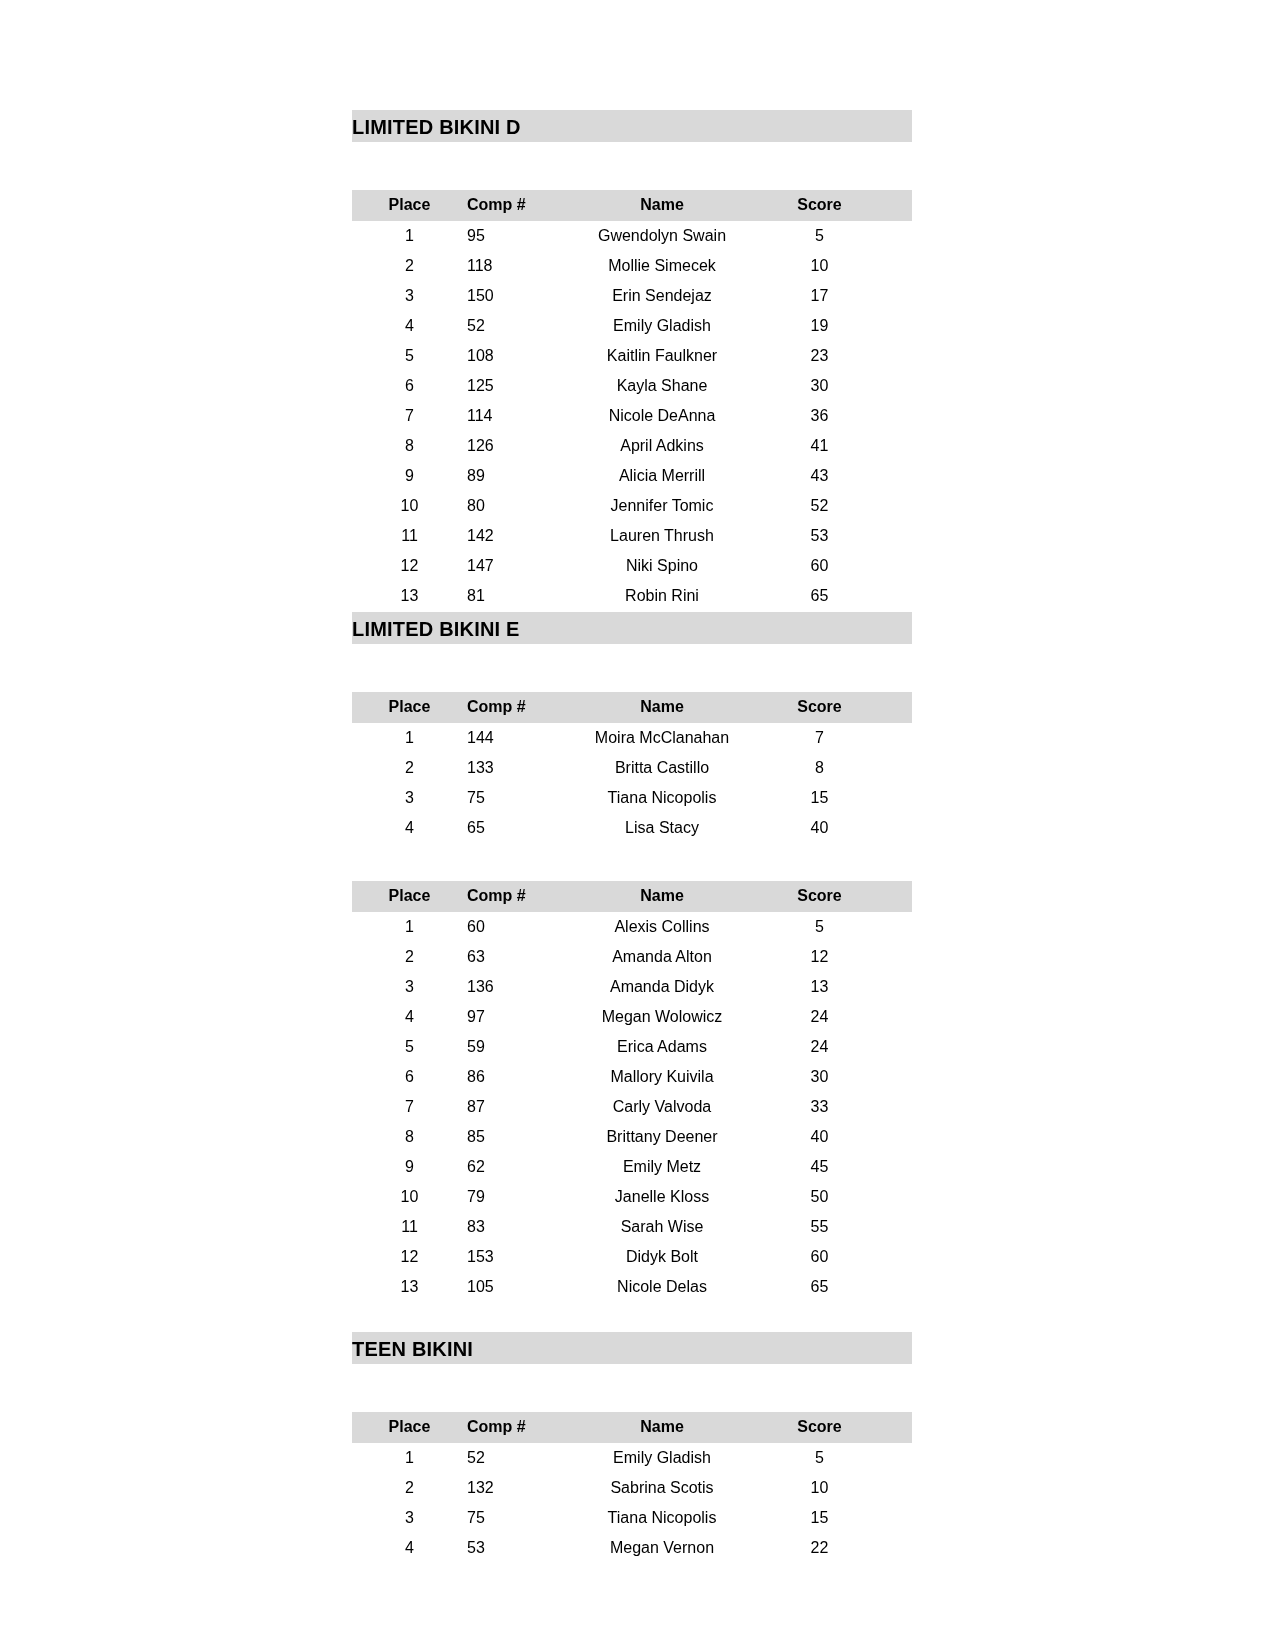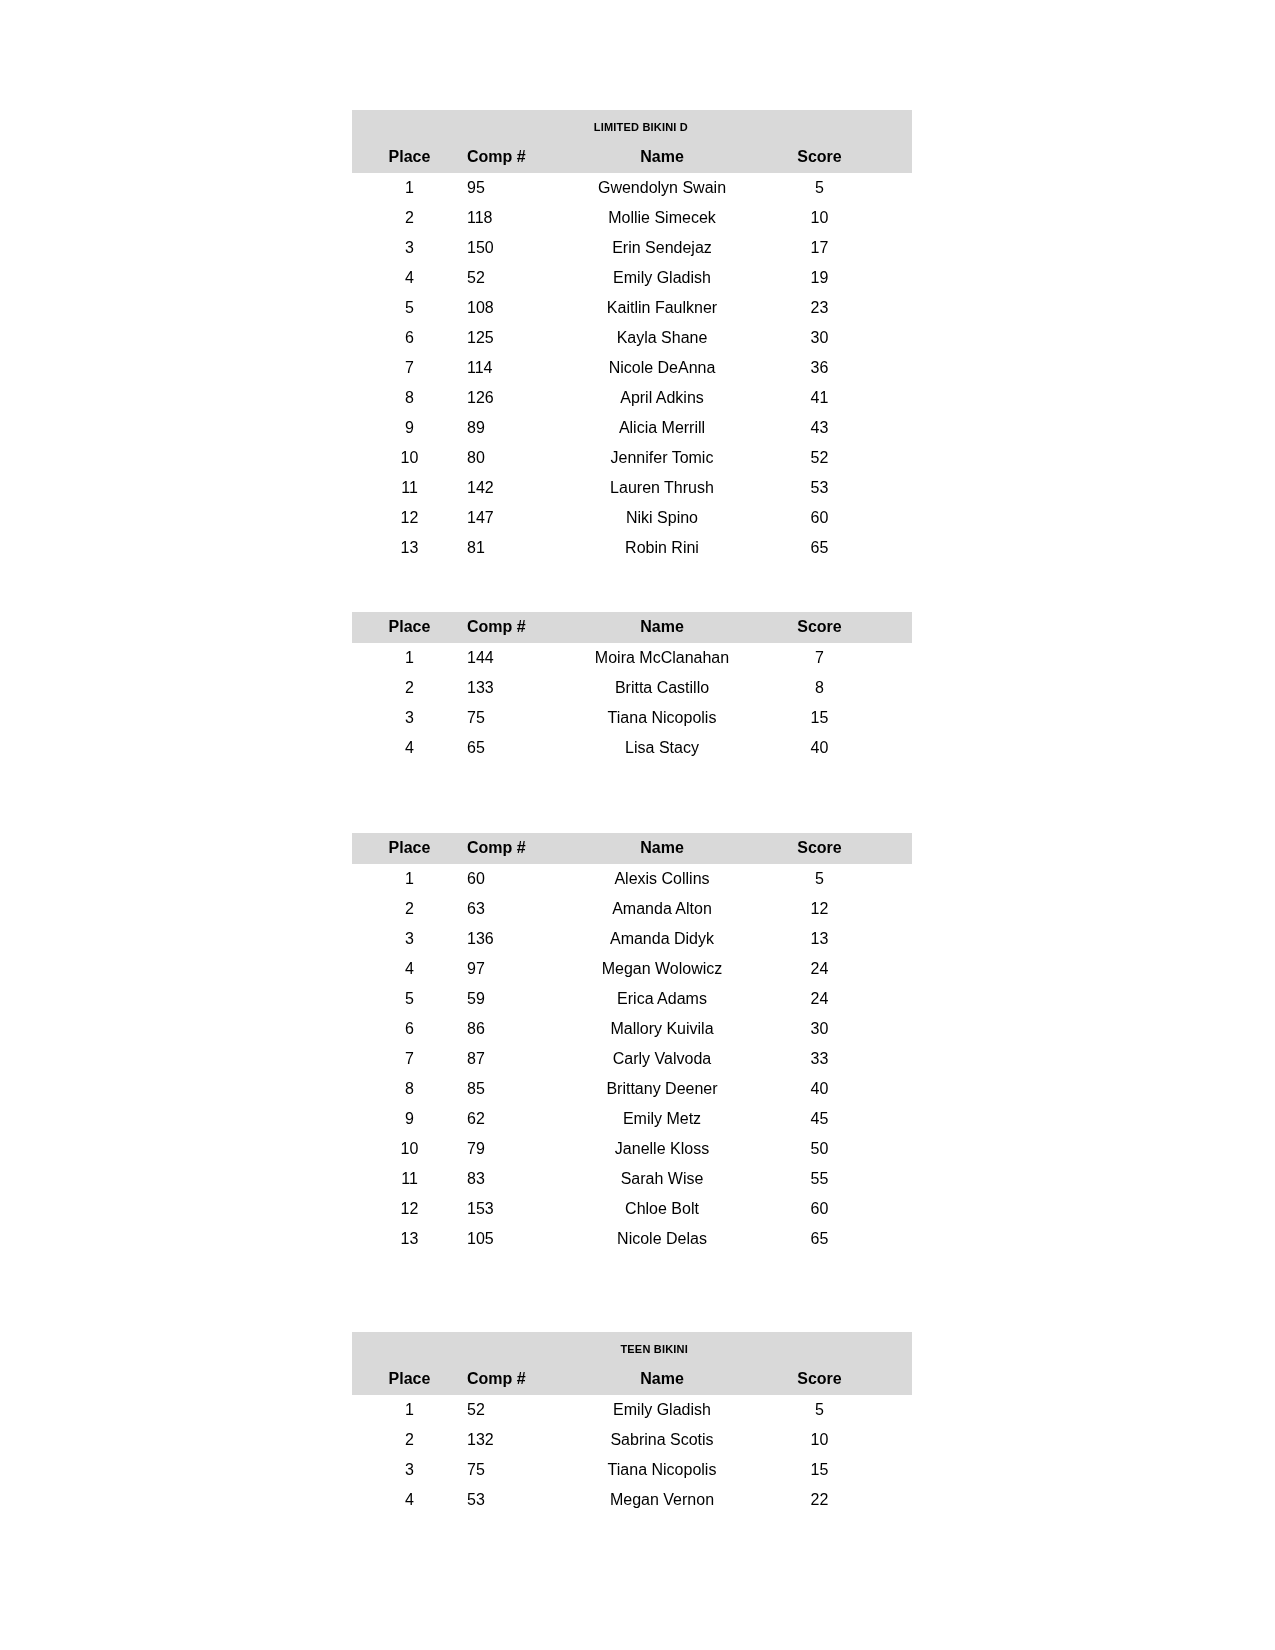--- a/index.html
+++ b/index.html
@@ -29,34 +29,35 @@
   .title-row {
     position: relative;
     height: 32px;
     background: #d9d9d9;
   }
   .title-text {
     position: absolute;
     left: 0;
     top: 0;
     width: 336px;
-    text-align: right;
+    text-align: left;
     font-weight: bold;
-    font-size: 11px;
+    font-size: 20px;
     line-height: 34px;
     letter-spacing: 0.2px;
     white-space: nowrap;
   }
   .header-row {
     height: 31px;
     background: #d9d9d9;
     display: flex;
     font-weight: bold;
     font-size: 16px;
     line-height: 30px;
+    margin-top: 48px;
   }
   .data-row {
     height: 30px;
     display: flex;
     font-size: 16px;
     line-height: 30px;
   }
   .col-place { width: 115px; text-align: center; }
   .col-comp  { width: 90px;  text-align: left; }
   .col-name  { width: 210px; text-align: center; white-space: nowrap; }
@@ -152,20 +153,23 @@
           <div class="col-score">60</div>
         </div>
         <div class="data-row">
           <div class="col-place">13</div>
           <div class="col-comp">81</div>
           <div class="col-name">Robin Rini</div>
           <div class="col-score">65</div>
         </div>
       </div>
       <div class="table-block t1">
+        <div class="title-row">
+          <div class="title-text">LIMITED BIKINI E</div>
+        </div>
         <div class="header-row">
           <div class="col-place">Place</div>
           <div class="col-comp">Comp #</div>
           <div class="col-name">Name</div>
           <div class="col-score">Score</div>
           <div class="col-fill"></div>
         </div>
         <div class="data-row">
           <div class="col-place">1</div>
           <div class="col-comp">144</div>
@@ -261,21 +265,21 @@
         </div>
         <div class="data-row">
           <div class="col-place">11</div>
           <div class="col-comp">83</div>
           <div class="col-name">Sarah Wise</div>
           <div class="col-score">55</div>
         </div>
         <div class="data-row">
           <div class="col-place">12</div>
           <div class="col-comp">153</div>
-          <div class="col-name">Chloe Bolt</div>
+          <div class="col-name">Didyk Bolt</div>
           <div class="col-score">60</div>
         </div>
         <div class="data-row">
           <div class="col-place">13</div>
           <div class="col-comp">105</div>
           <div class="col-name">Nicole Delas</div>
           <div class="col-score">65</div>
         </div>
       </div>
       <div class="table-block t3">

